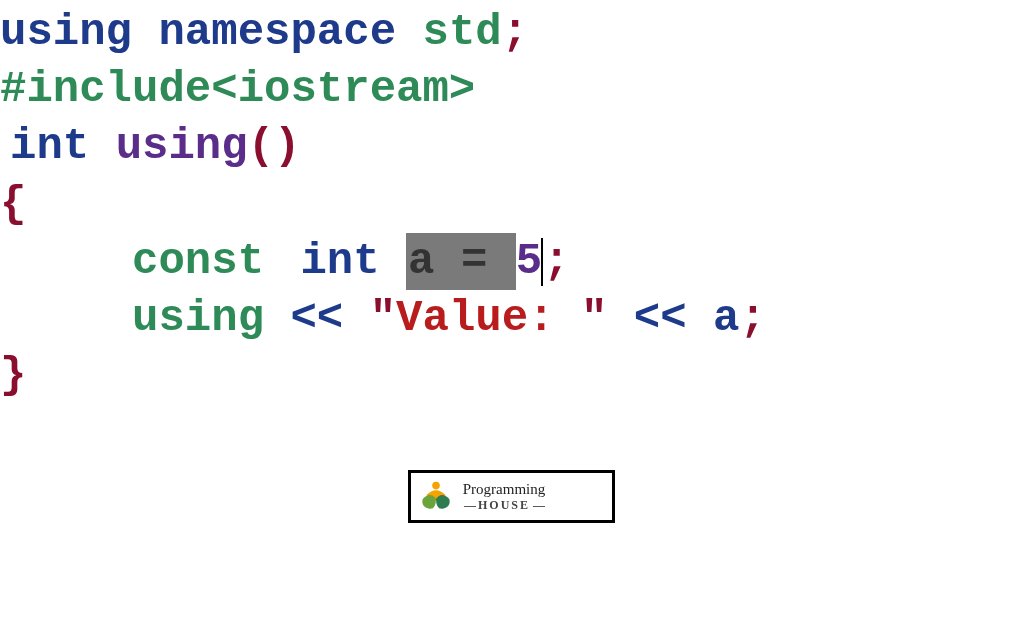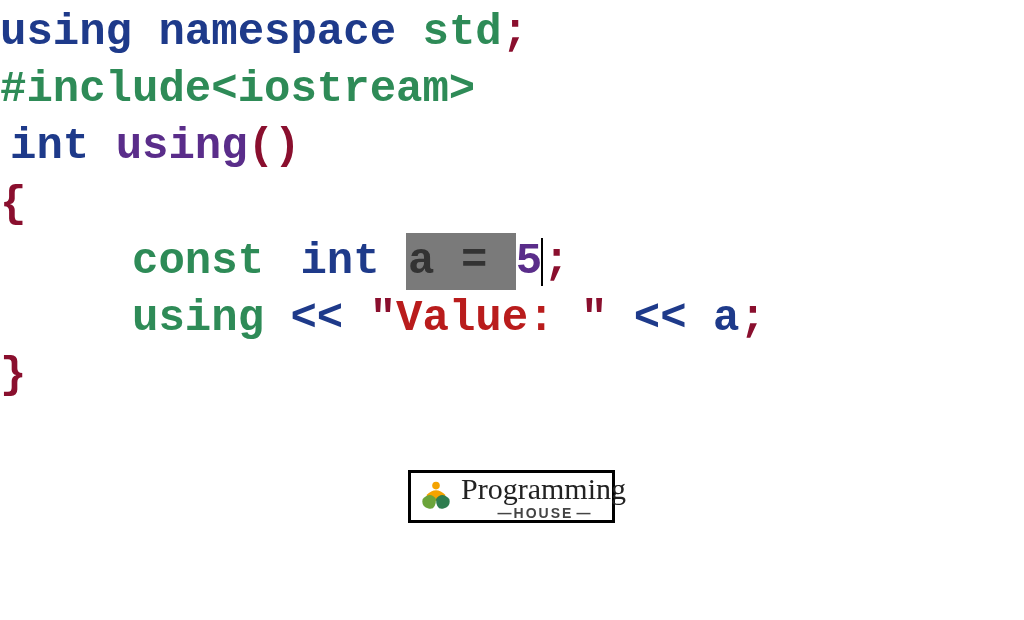--- a/index.html
+++ b/index.html
@@ -74,27 +74,27 @@
     }
     .logo-text-wrap {
       display: flex;
       flex-direction: column;
       align-items: center;
       justify-content: center;
       line-height: 1;
     }
     .logo-text-main {
       font-family: "Georgia", serif;
-      font-size: 30px;
+      font-size: 15px;
       font-weight: normal;
       color: #222;
     }
     .logo-text-sub {
-      font-family: Liberation Sans, sans-serif;
-      font-size: 14px;
+      font-family: Liberation Serif, serif;
+      font-size: 12px;
       letter-spacing: 2px;
       color: #444;
       margin-top: 2px;
     }
     .logo-text-sub::before,
     .logo-text-sub::after {
       content: "—";
       margin: 0 3px;
       letter-spacing: -1px;
     }

